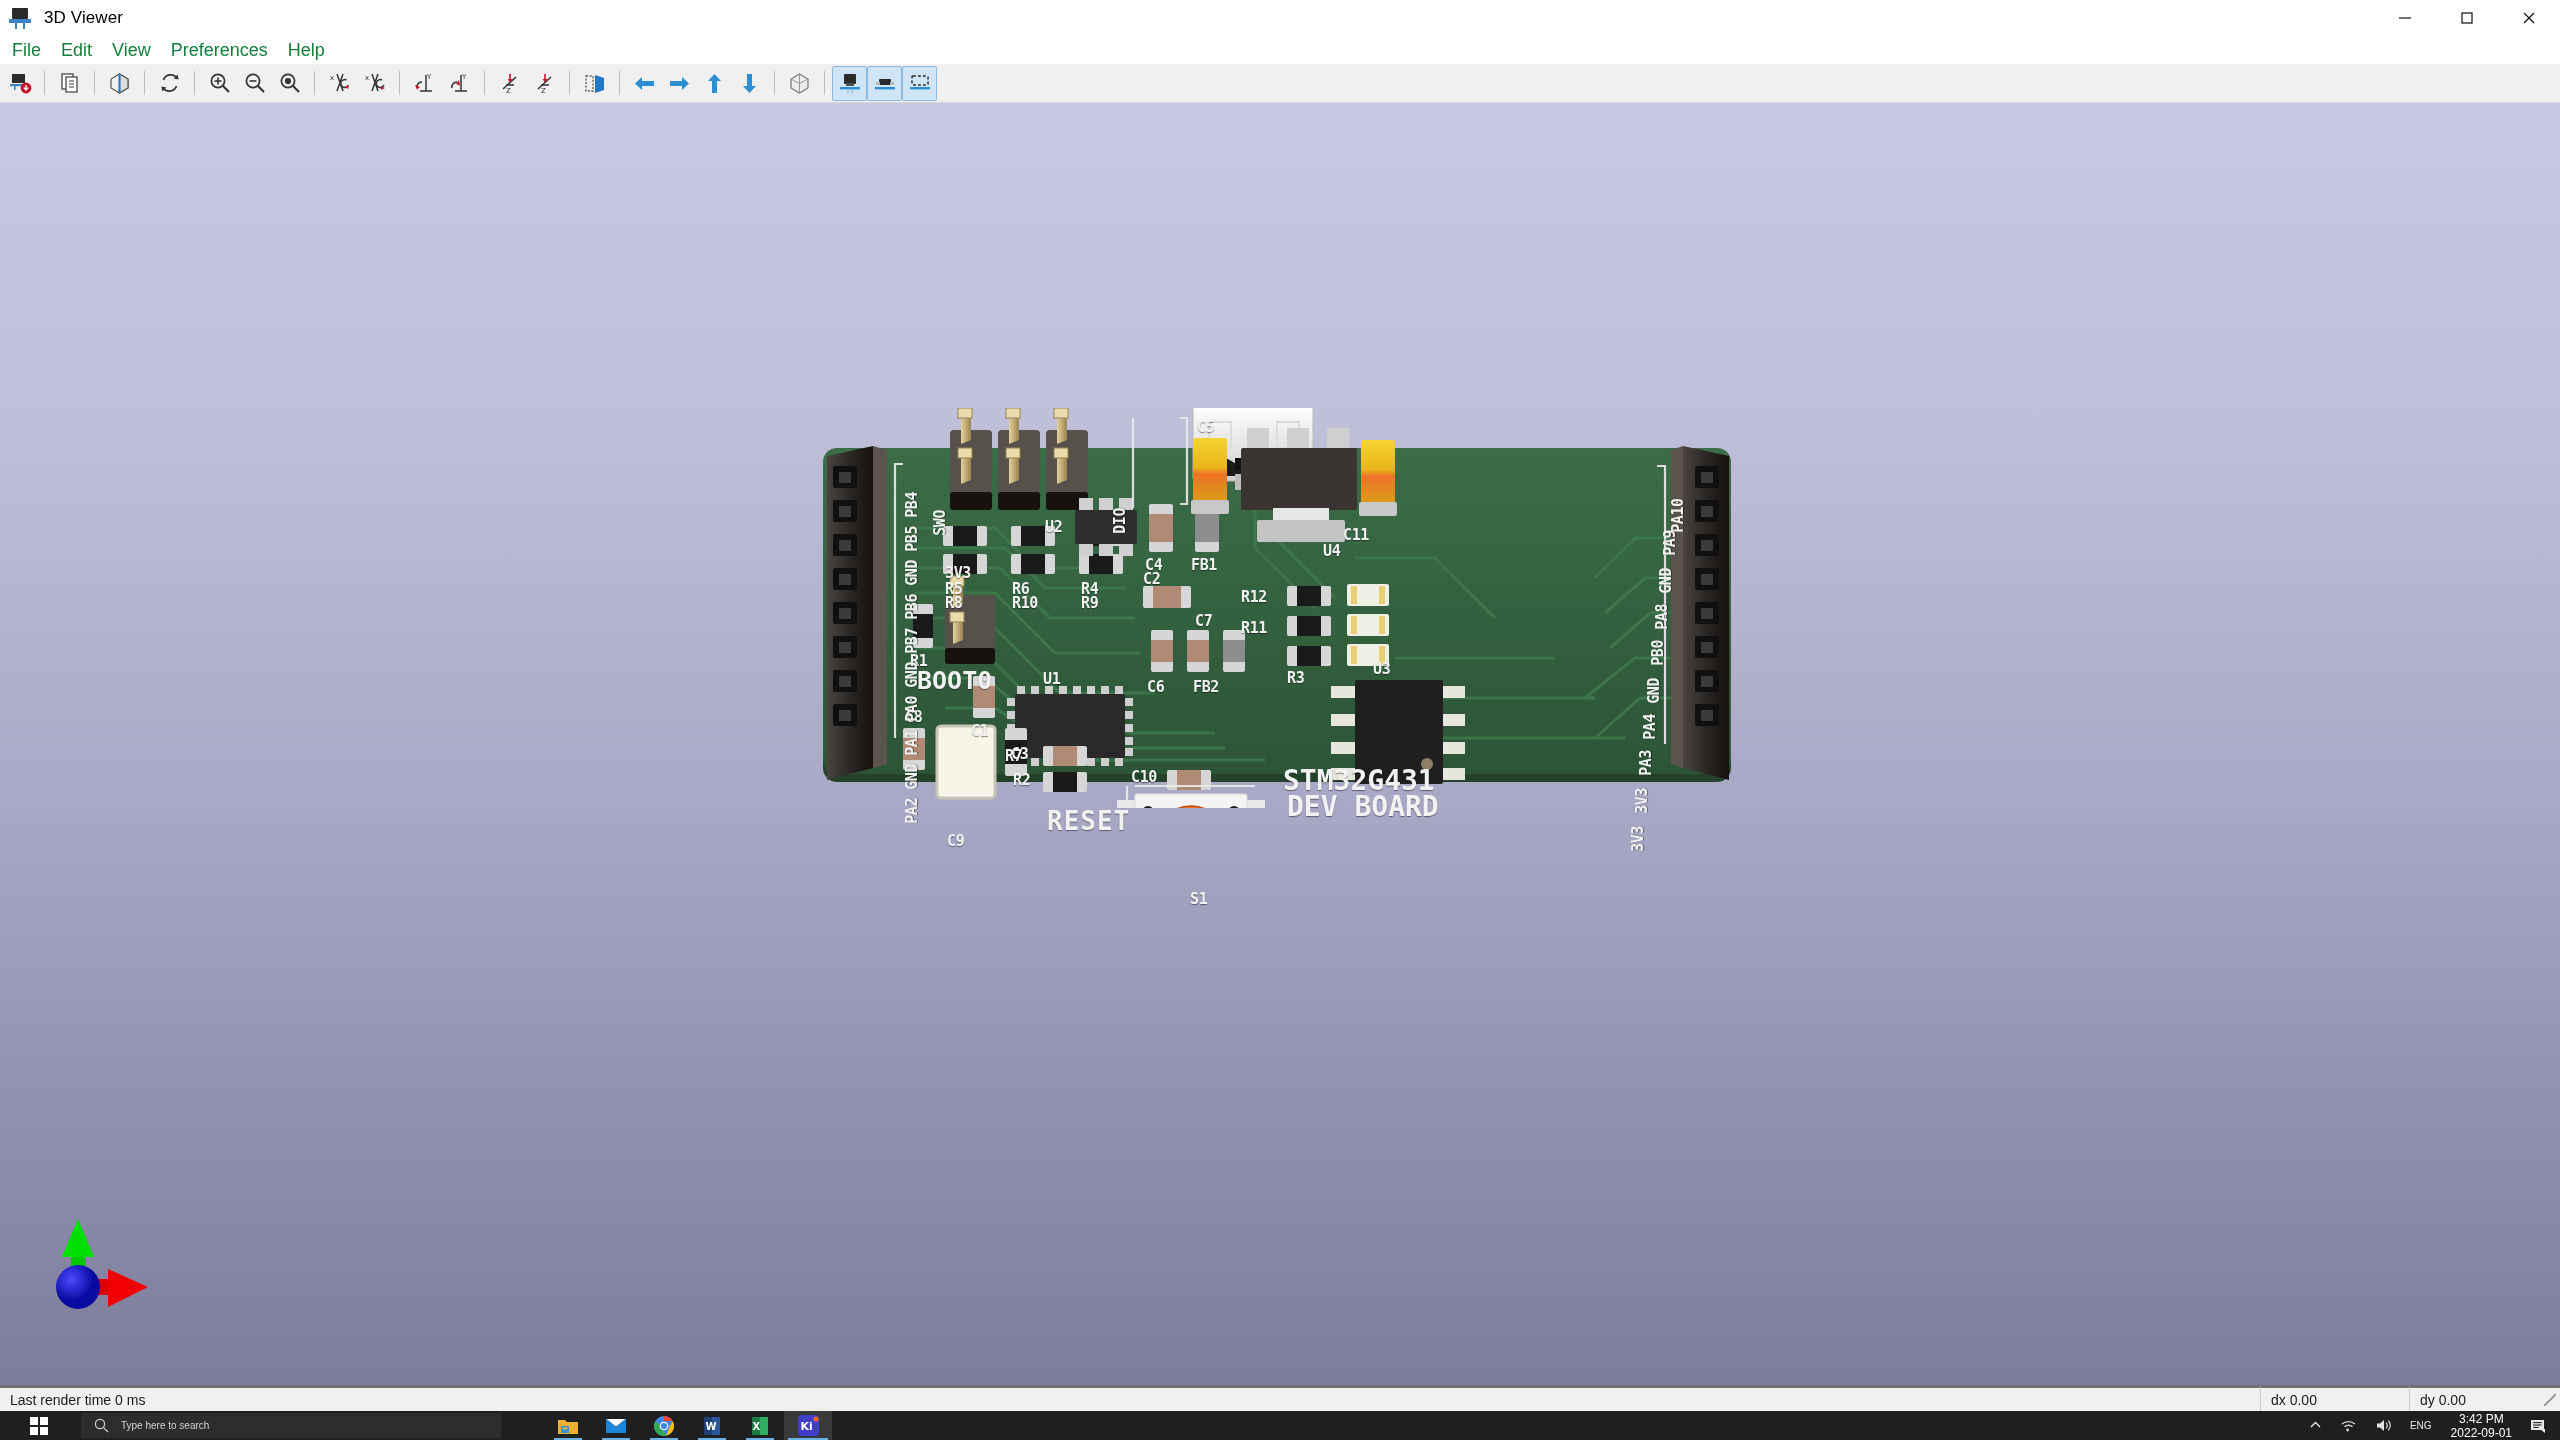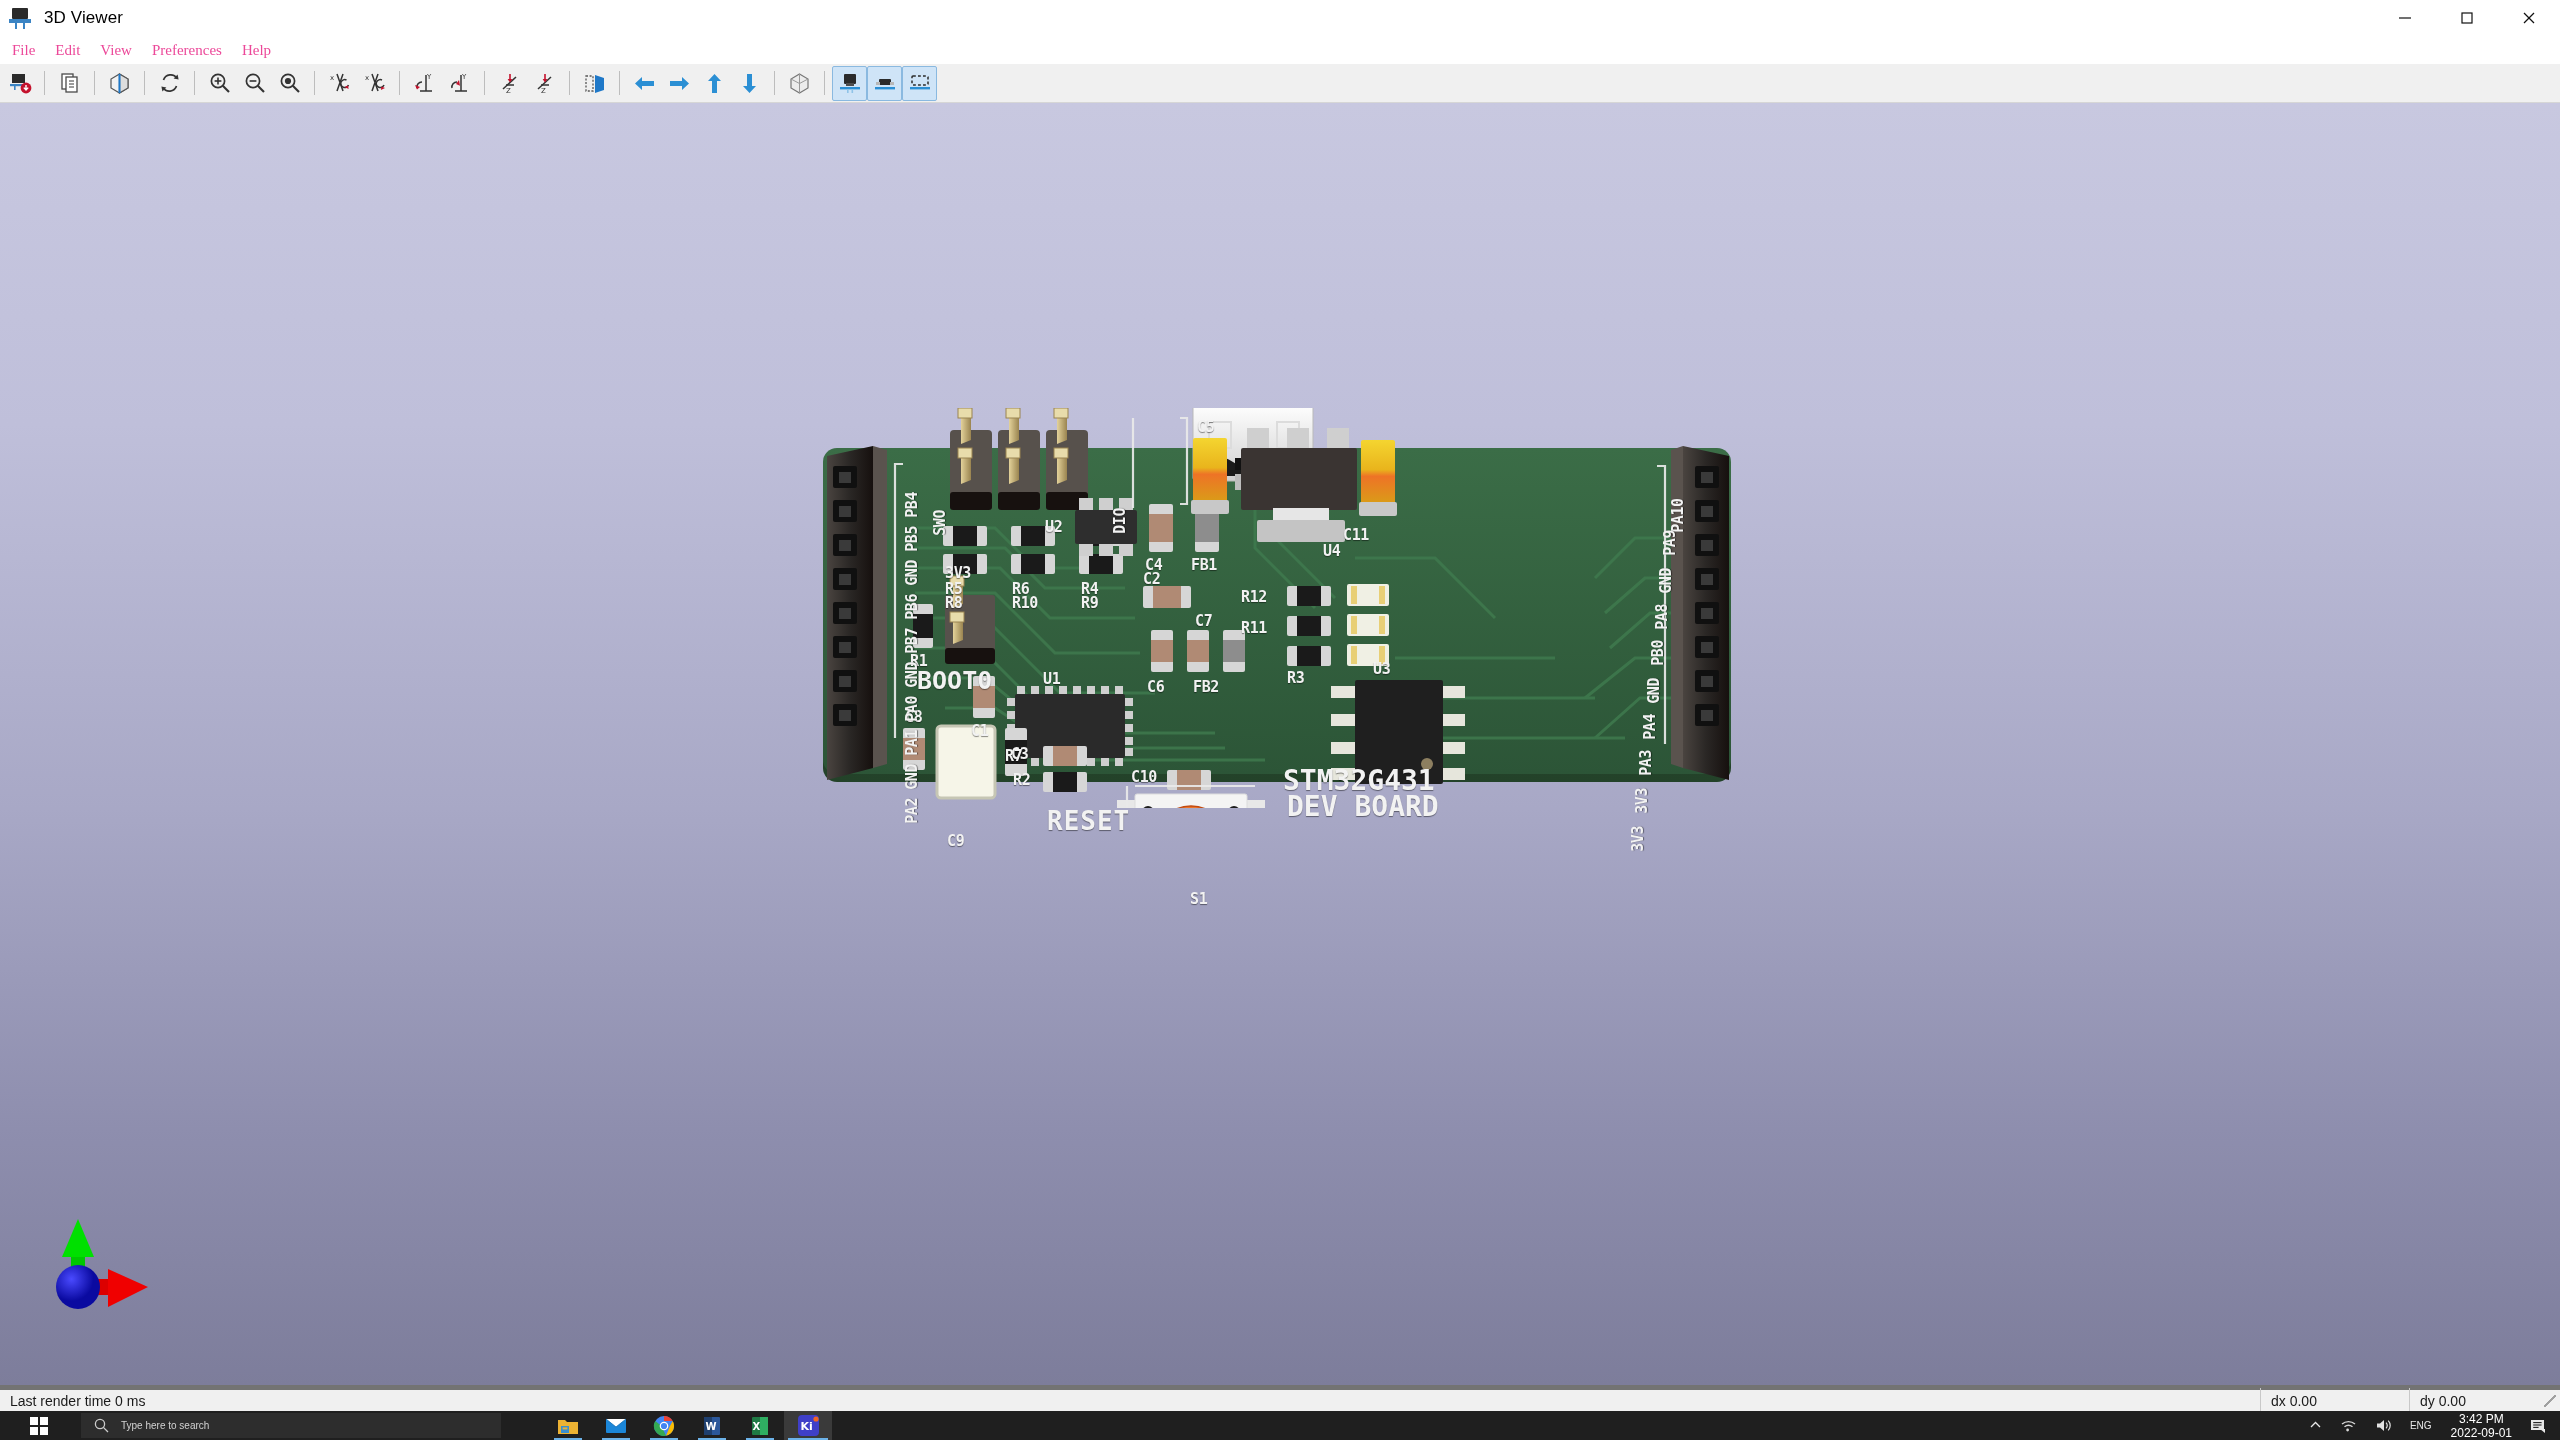--- a/index.html
+++ b/index.html
@@ -35,23 +35,22 @@
   #win-controls { margin-left: auto; display: flex; height: 37px; }
   .wc { width: 62px; height: 37px; display: flex; align-items: center; justify-content: center; }
   .wc svg { display: block; }
 
   
   #menubar {
     position: absolute; left: 0; top: 37px; width: 2560px; height: 27px;
     background: #ffffff; display: flex; align-items: center; padding-left: 2px;
   }
   .menuitem {
-    font-size: 15px; color: #ec4899; padding: 3px 10px; cursor: default;
+    font-size: 18px; color: #15803d; padding: 3px 10px; cursor: default;
     white-space: nowrap;
-    font-family: Liberation Serif, serif;
   }
 
   
   #toolbar {
     position: absolute; left: 0; top: 64px; width: 2560px; height: 39px;
     background: #f0f0f0; border-bottom: 1px solid #d6d6d6;
     display: flex; align-items: center; padding-left: 2px;
   }
   .tbtn {
     width: 35px; height: 35px; display: flex; align-items: center; justify-content: center;
@@ -78,21 +77,21 @@
   
   .silk {
     position: absolute; color: #f2f2f2; font-family: "DejaVu Sans Mono", monospace;
     font-size: 15px; font-weight: bold; letter-spacing: -.4px; white-space: nowrap;
     text-shadow: 0 1px 1px rgba(0,0,0,.45);
   }
 
   
   #statusbar {
     position: absolute; left: 0; top: 1385px; width: 2560px; height: 26px;
-    background: #f0f0f0; border-top: 5px solid #737373;
+    background: #f0f0f0; border-top: 3px solid #737373;
     display: flex; align-items: center; font-size: 14px; color: #1a1a1a;
   }
   .statuscell { height: 26px; display: flex; align-items: center; padding: 0 10px; }
   .statusdiv { width: 1px; height: 26px; background: #c8c8c8; }
 
   
   #taskbar {
     position: absolute; left: 0; top: 1411px; width: 2560px; height: 29px;
     background: #1f1f1f; display: flex; align-items: center;
   }

